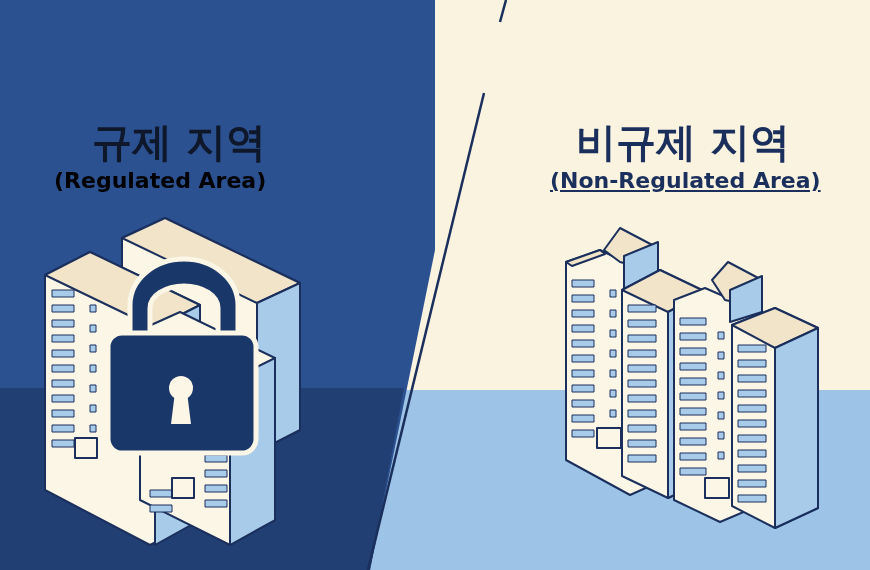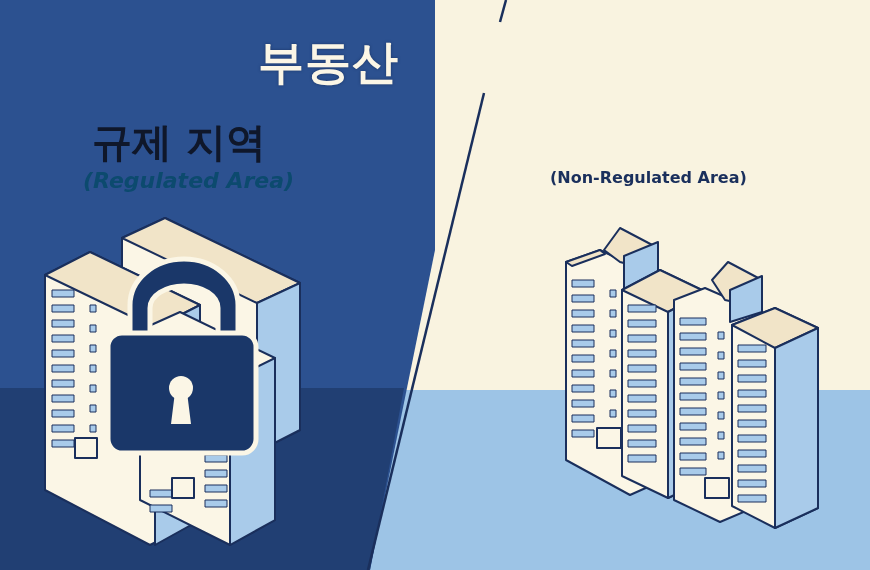--- a/index.html
+++ b/index.html
@@ -3,23 +3,23 @@
 <meta charset="utf-8">
 <style>
   html, body { margin: 0; padding: 0; }
   body { width: 870px; height: 570px; overflow: hidden; position: relative; background: #f9f3e0; font-family: "DejaVu Sans", "Liberation Sans", sans-serif; }
   #stage { position: absolute; left: 0; top: 0; width: 870px; height: 570px; }
   .txt { position: absolute; white-space: nowrap; font-weight: bold; }
   .title-left { left: 258px; top: 32px; font-size: 46px; letter-spacing: 1px; color: #fbf6e6; text-shadow: 0 0 3px #1b3464; }
   .title-right { left: 410px; top: 32px; font-size: 46px; letter-spacing: 1px; color: #1a2f5c;
     text-shadow: -3px 0 0 #fbf6e6, 3px 0 0 #fbf6e6, 0 -3px 0 #fbf6e6, 0 3px 0 #fbf6e6, -2px -2px 0 #fbf6e6, 2px 2px 0 #fbf6e6, -2px 2px 0 #fbf6e6, 2px -2px 0 #fbf6e6; }
   .left-head { left: 92px; top: 115px; font-size: 40px; color: #0f172a; }
-  .left-sub { left: 83px; top: 168px; font-size: 22px; color: #0c4a6e; font-style: italic; }
+  .left-sub { left: 54px; top: 168px; font-size: 22px; color: #000000; }
   .right-head { left: 576px; top: 115px; font-size: 40px; color: #1a2f5c; }
-  .right-sub { left: 550px; top: 168px; font-size: 16px; color: #1a2f5c; }
+  .right-sub { left: 550px; top: 168px; font-size: 22px; color: #1a2f5c; text-decoration: underline; }
 </style>
 </head>
 <body>
 
 <div id="stage">
   <svg width="870" height="570" viewBox="0 0 870 570" xmlns="http://www.w3.org/2000/svg">
 
     <rect x="0" y="0" width="870" height="570" fill="#f9f3e0"></rect>
     <rect x="0" y="390" width="870" height="180" fill="#9dc4e6"></rect>
 
@@ -164,19 +164,19 @@
         <rect x="738" y="480" width="28" height="7"></rect>
           <rect x="738" y="495" width="28" height="7"></rect>
       </g>
 
       <rect x="597" y="428" width="24" height="20" fill="#fbf6e6"></rect>
       <rect x="705" y="478" width="24" height="20" fill="#fbf6e6"></rect>
     </g>
   </svg>
 
   
-  <div class="txt title-left">부동산</div>
 
   <div class="txt left-head">규제 지역</div>
   <div class="txt left-sub">(Regulated Area)</div>
 
+  <div class="txt right-head">비규제 지역</div>
   <div class="txt right-sub">(Non-Regulated Area)</div>
 </div>
 
 </body></html>

